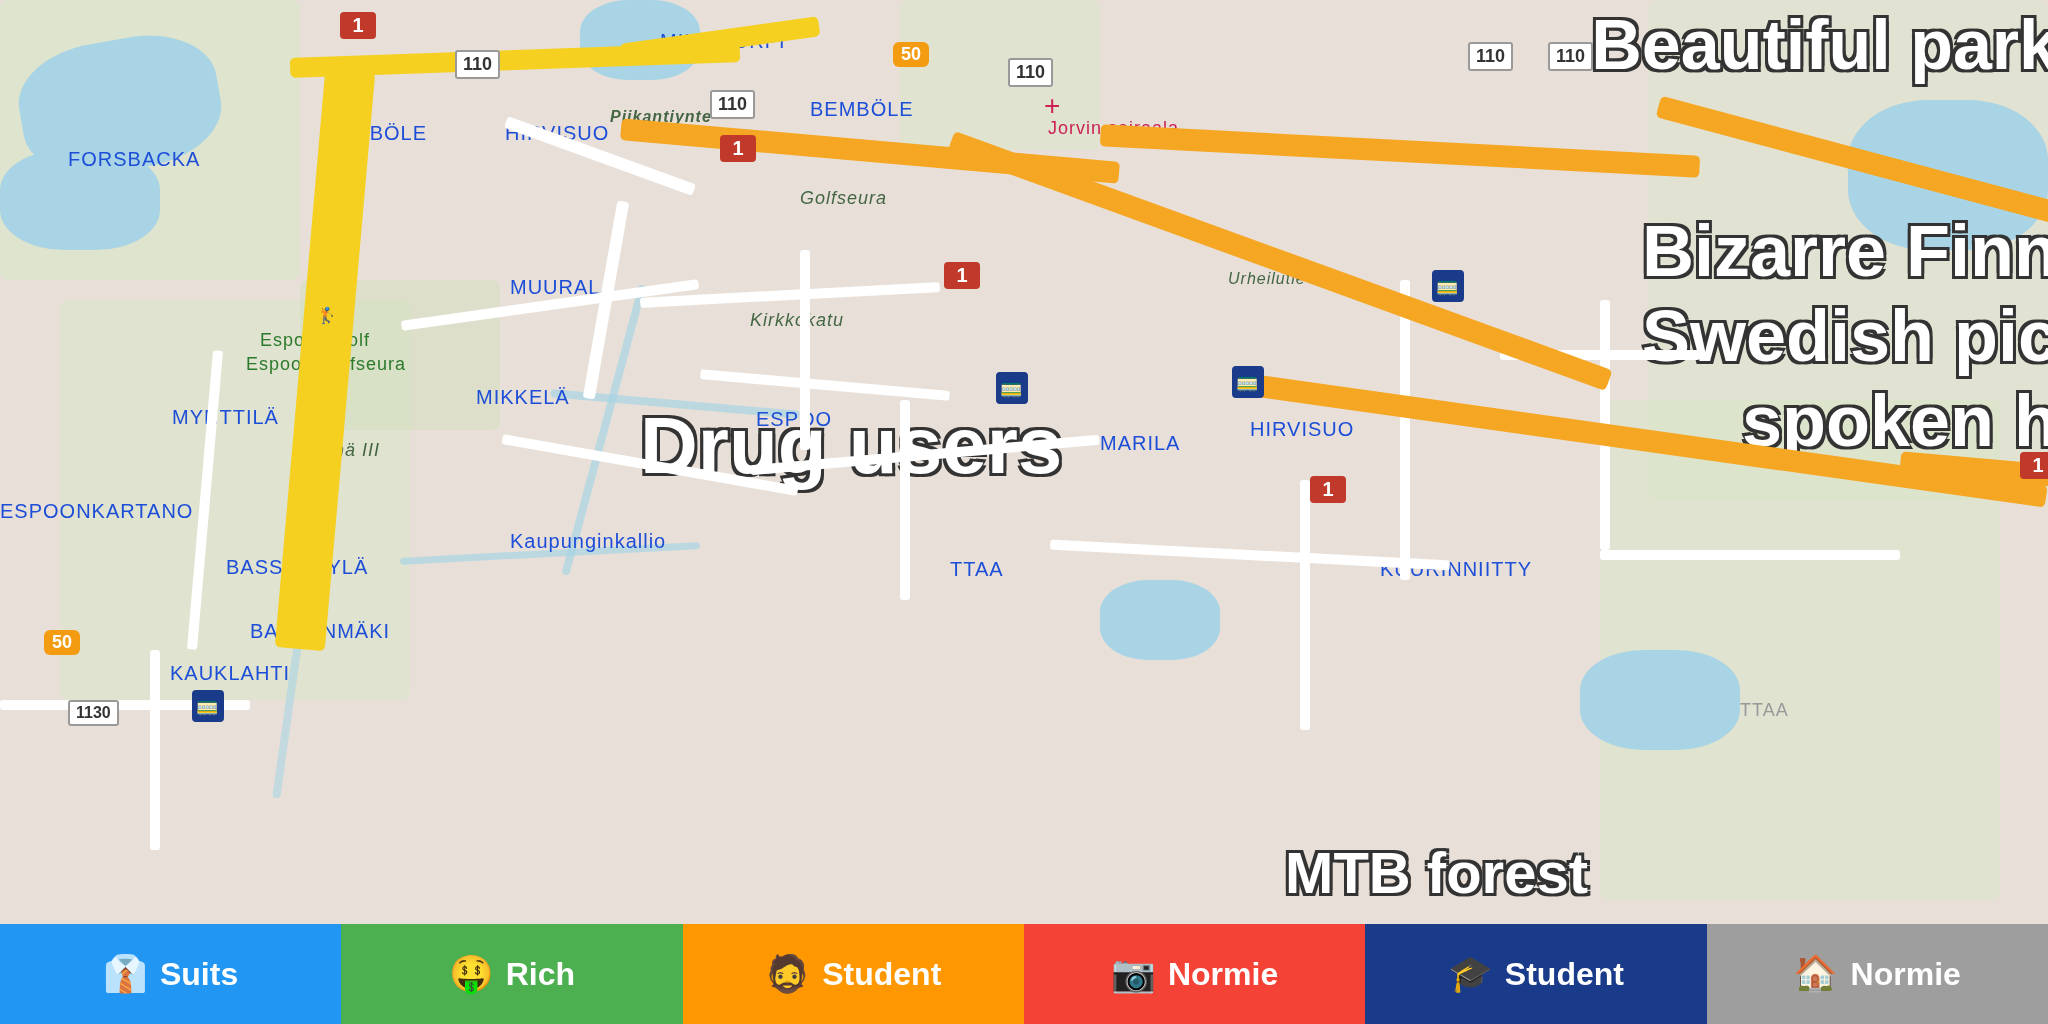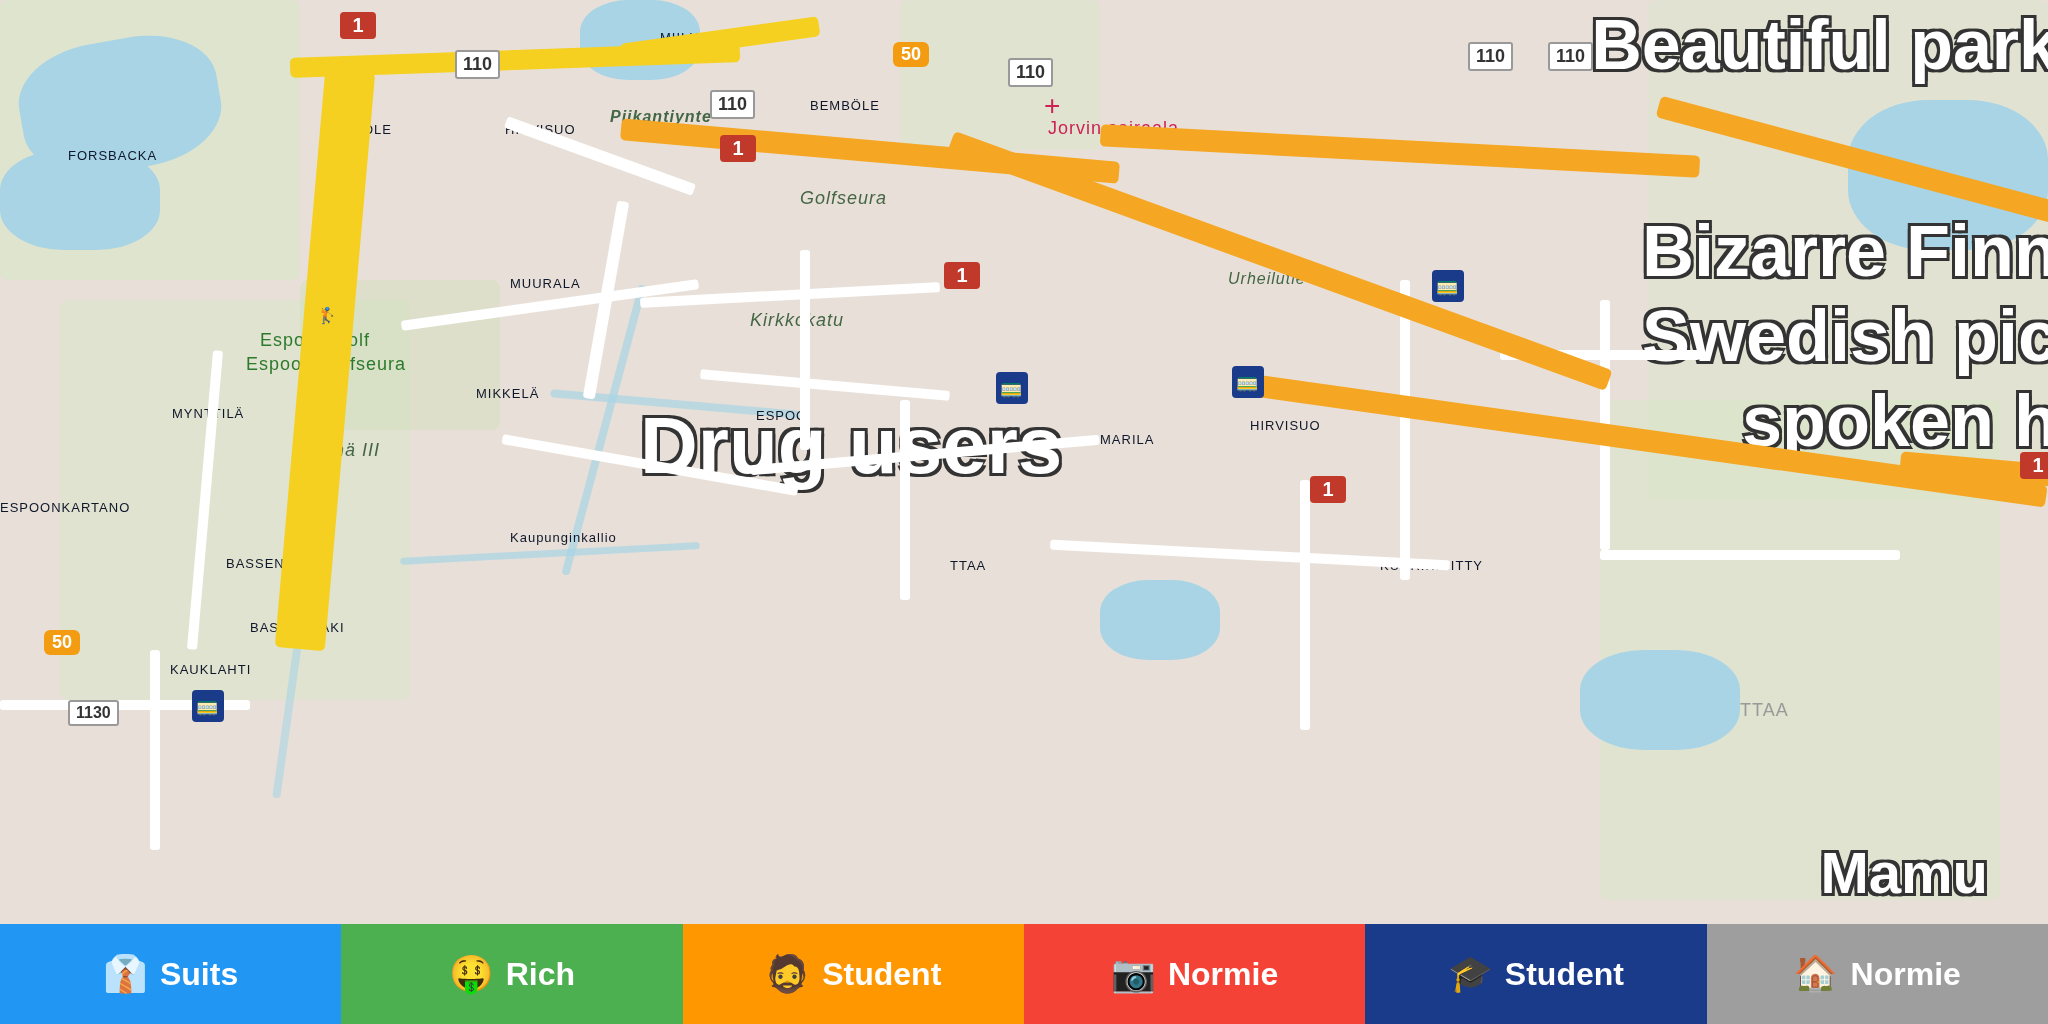--- a/index.html
+++ b/index.html
@@ -38,22 +38,22 @@
       min-width: 36px;
     }
 
     .badge-red { background: #c0392b; color: white; border-radius: 4px; }
     .badge-yellow { background: #f39c12; color: white; border-radius: 6px; }
     .badge-white { background: white; color: #333; border: 2px solid #999; border-radius: 3px; }
 
     
     .map-label {
       position: absolute;
-      color: #0f172a;
-      font-size: 13px;
+      color: #1d4ed8;
+      font-size: 20px;
       font-family: Arial, sans-serif;
       white-space: nowrap;
       letter-spacing: 1px;
     }
 
     .map-label-road {
       color: #446644;
       font-size: 18px;
       font-style: italic;
     }
@@ -265,21 +265,21 @@
   <div class="map-label" style="left:1740px;top:700px;font-size:18px;color:#999;">TTAA</div>
 
   <div class="overlay-text overlay-drug-users">Drug users</div>
 
   <div class="overlay-text overlay-beautiful-park" style="font-size:70px;top:5px;right:-10px;">Beautiful park</div>
 
   <div class="overlay-text" style="font-size:72px;right:-10px;top:210px;">Bizarre Finn</div>
   <div class="overlay-text" style="font-size:72px;right:-10px;top:295px;">Swedish pic</div>
   <div class="overlay-text" style="font-size:72px;right:-10px;top:380px;">spoken h</div>
 
-  <div class="overlay-text" style="font-size:58px;bottom:18px;right:60px;">Mamu</div>
+  <div class="overlay-text" style="font-size:58px;bottom:18px;right:460px;">MTB forest</div>
 </div>
 
 <div id="tab-bar">
   <div class="tab tab-suits">
     <span class="tab-icon">👔</span>
     <span class="tab-label">Suits</span>
   </div>
   <div class="tab tab-rich">
     <span class="tab-icon">🤑</span>
     <span class="tab-label">Rich</span>

